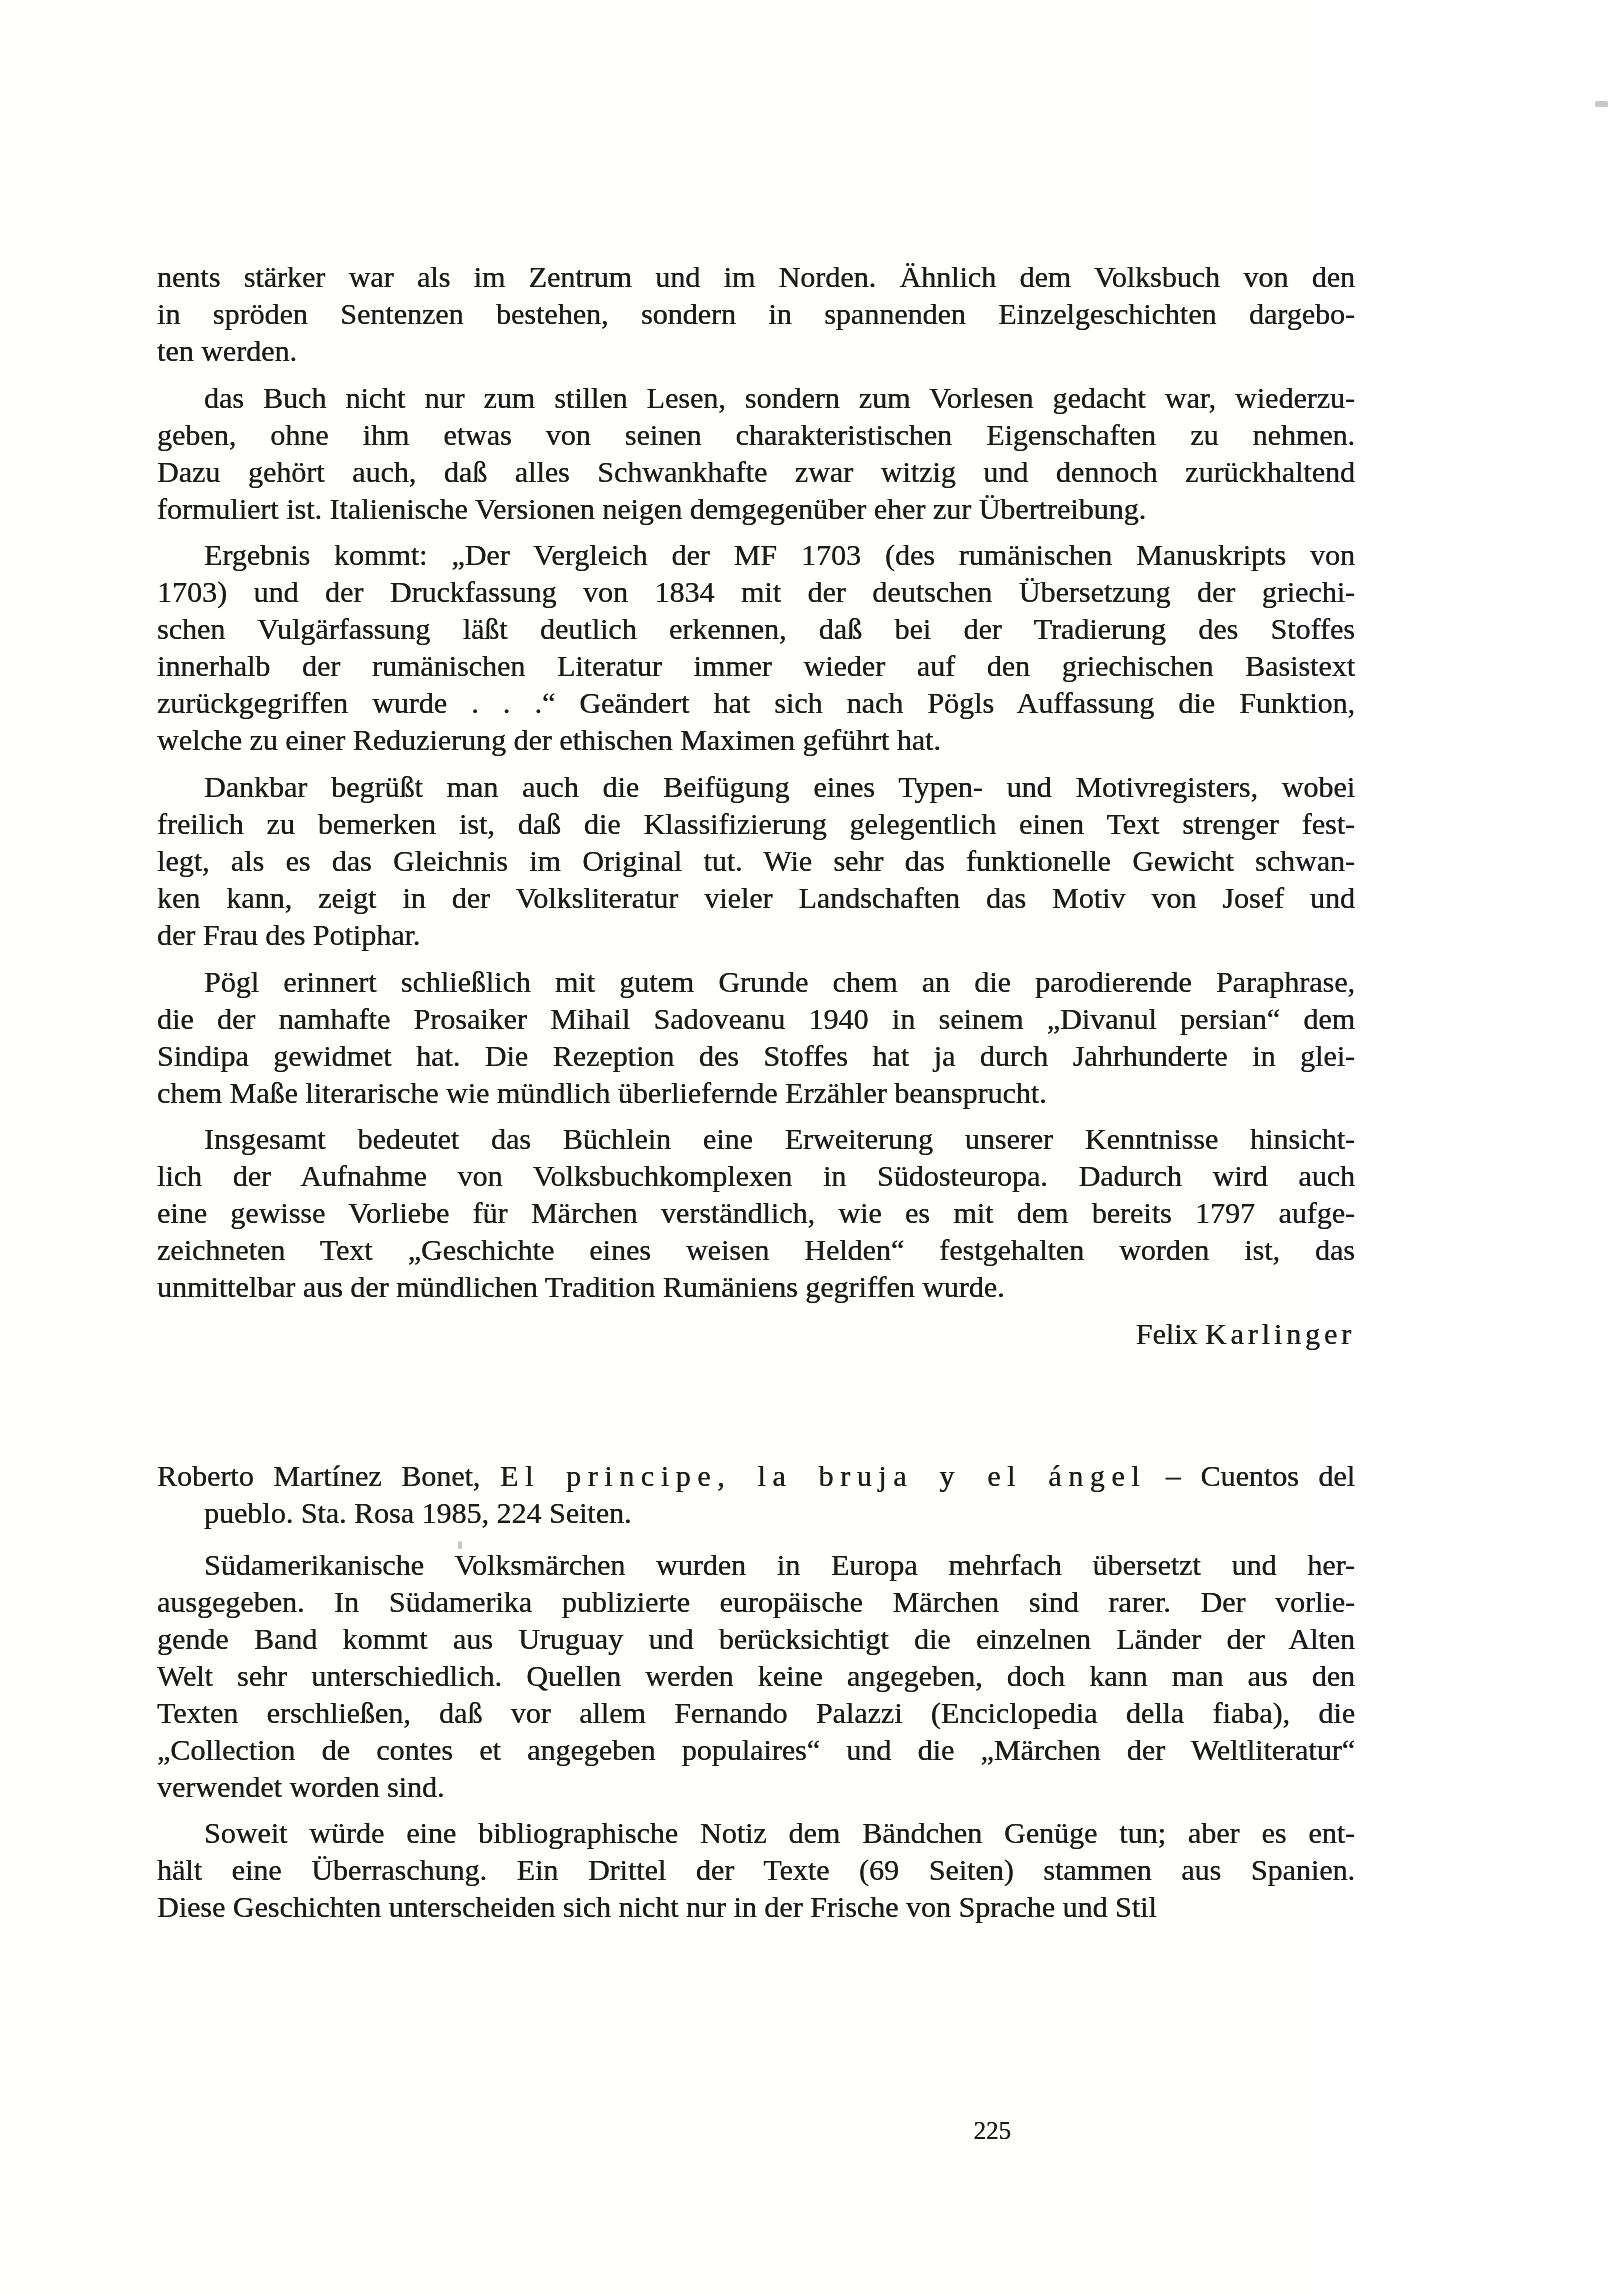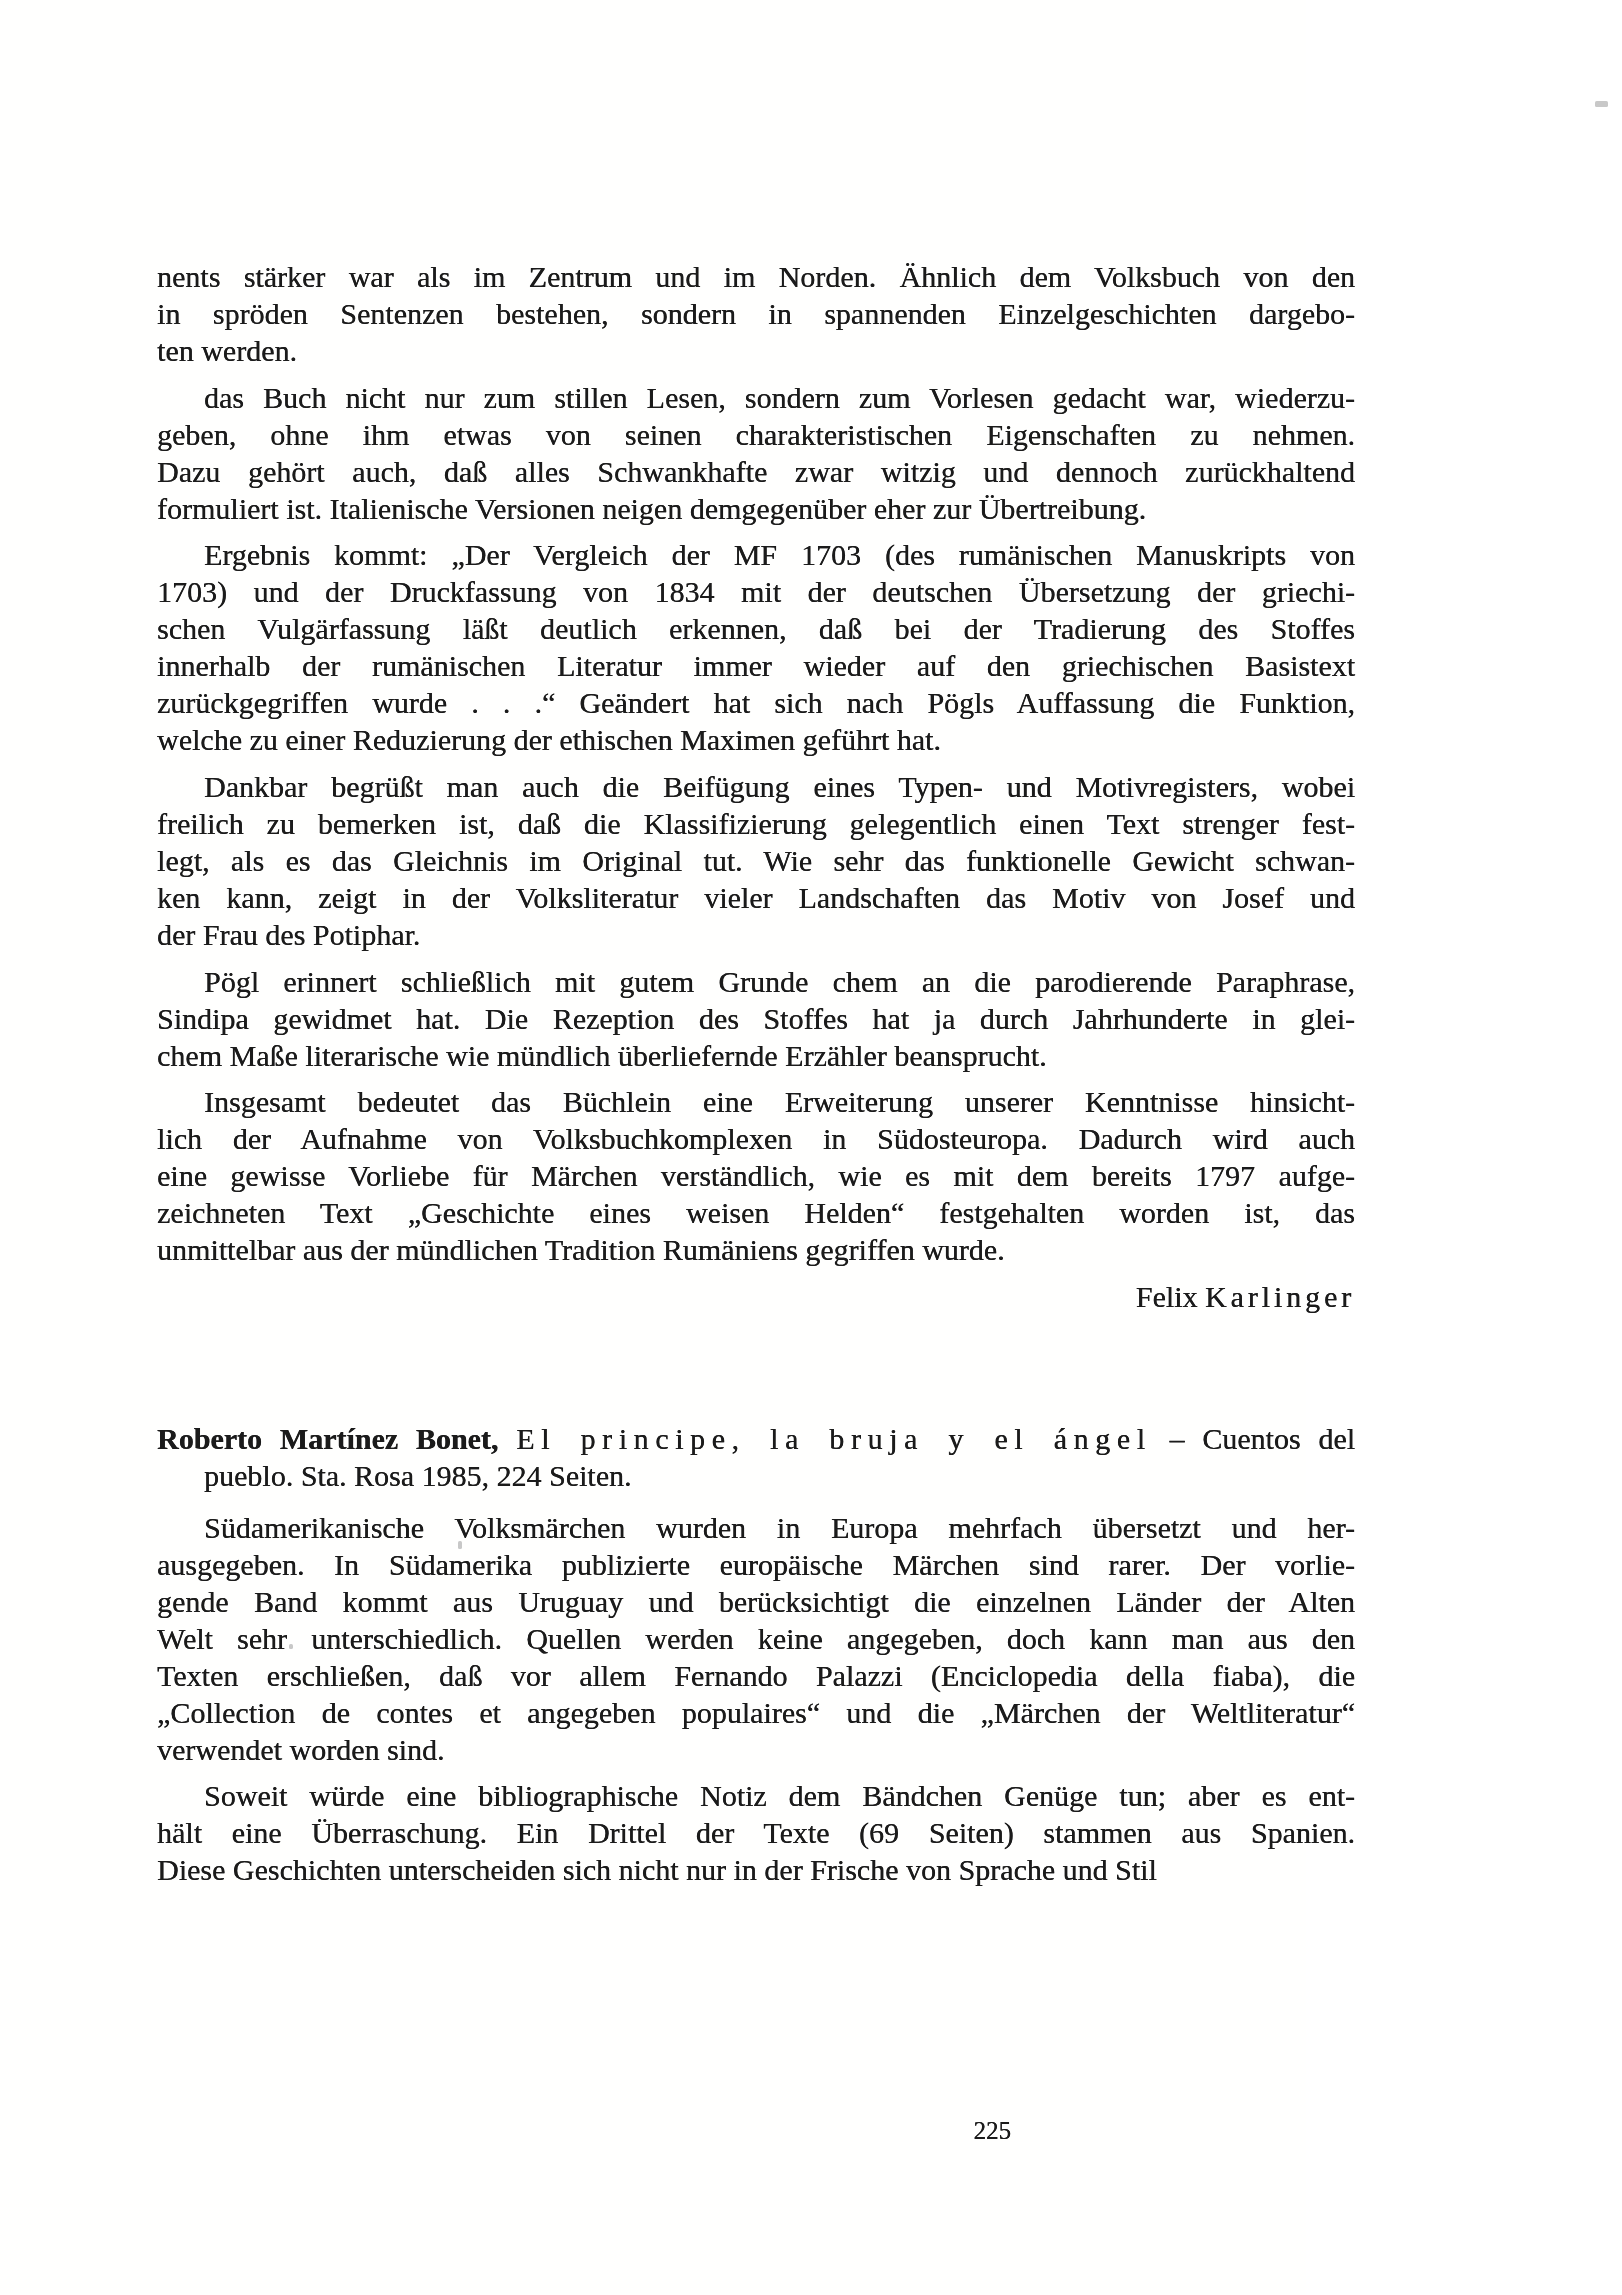--- a/index.html
+++ b/index.html
@@ -31,21 +31,21 @@
     text-align-last: justify;
   }
   .para { margin: 0 0 9.7px 0; }
   .para.indent .line:first-child { text-indent: 47px; }
   .signature {
     text-align: right;
     margin-top: 1.6px;
   }
   .spaced-name { letter-spacing: 0.13em; margin-top: 36px; }
   .review-heading { margin: 105px 0 14.6px 0; }
-  .h-author { font-weight: bold; }
+  .h-author { font-weight: normal; }
   .h-title-spaced { letter-spacing: 0.22em; }
   .h-line2 { padding-left: 47px; }
   .page-number {
     position: absolute;
     top: 2110px;
     right: 295px;
     font-size: 25px;
     line-height: 41px;
     text-shadow: 0.3px 0 0 #1b1b1b;
   }
@@ -82,20 +82,21 @@
       </div>
       <div class="para indent">
         <div class="line just">Dankbar begrüßt man auch die Beifügung eines Typen- und Motivregisters, wobei</div>
         <div class="line just">freilich zu bemerken ist, daß die Klassifizierung gelegentlich einen Text strenger fest-</div>
         <div class="line just">legt, als es das Gleichnis im Original tut. Wie sehr das funktionelle Gewicht schwan-</div>
         <div class="line just">ken kann, zeigt in der Volksliteratur vieler Landschaften das Motiv von Josef und</div>
         <div class="line">der Frau des Potiphar.</div>
       </div>
       <div class="para indent">
         <div class="line just">Pögl erinnert schließlich mit gutem Grunde chem an die parodierende Paraphrase,</div>
+        <div class="line just">die der namhafte Prosaiker Mihail Sadoveanu 1940 in seinem „Divanul persian“ dem</div>
         <div class="line just">Sindipa gewidmet hat. Die Rezeption des Stoffes hat ja durch Jahrhunderte in glei-</div>
         <div class="line">chem Maße literarische wie mündlich überliefernde Erzähler beansprucht.</div>
       </div>
       <div class="para indent">
         <div class="line just">Insgesamt bedeutet das Büchlein eine Erweiterung unserer Kenntnisse hinsicht-</div>
         <div class="line just">lich der Aufnahme von Volksbuchkomplexen in Südosteuropa. Dadurch wird auch</div>
         <div class="line just">eine gewisse Vorliebe für Märchen verständlich, wie es mit dem bereits 1797 aufge-</div>
         <div class="line just">zeichneten Text „Geschichte eines weisen Helden“ festgehalten worden ist, das</div>
         <div class="line">unmittelbar aus der mündlichen Tradition Rumäniens gegriffen wurde.</div>
       </div>

